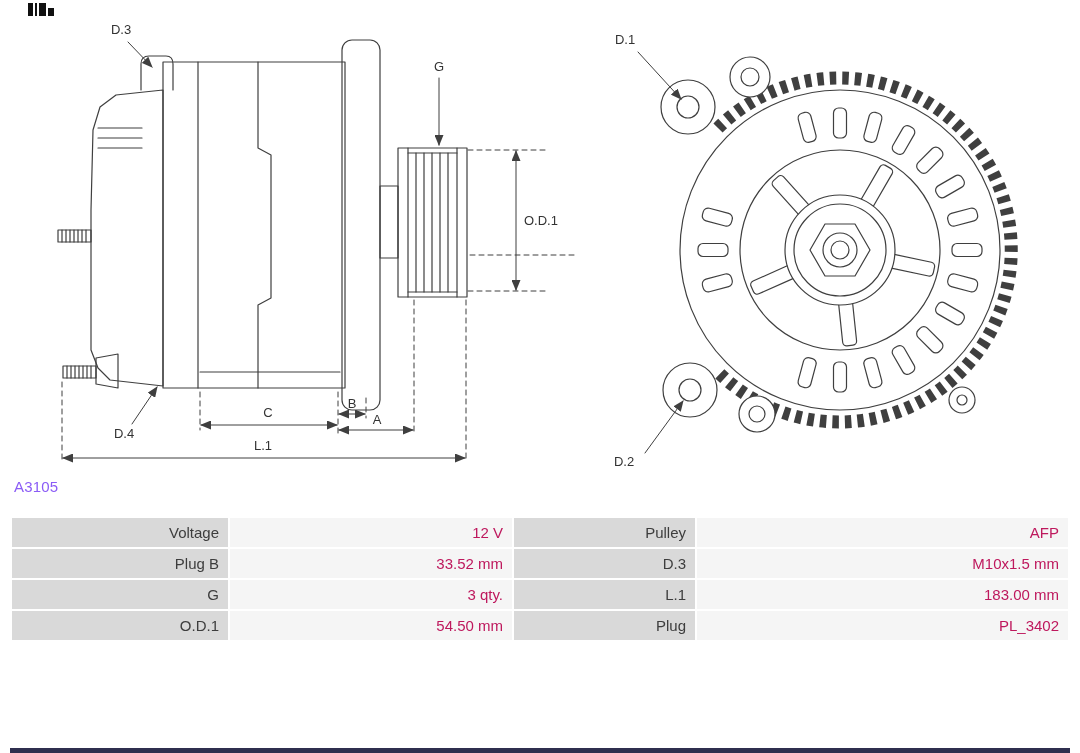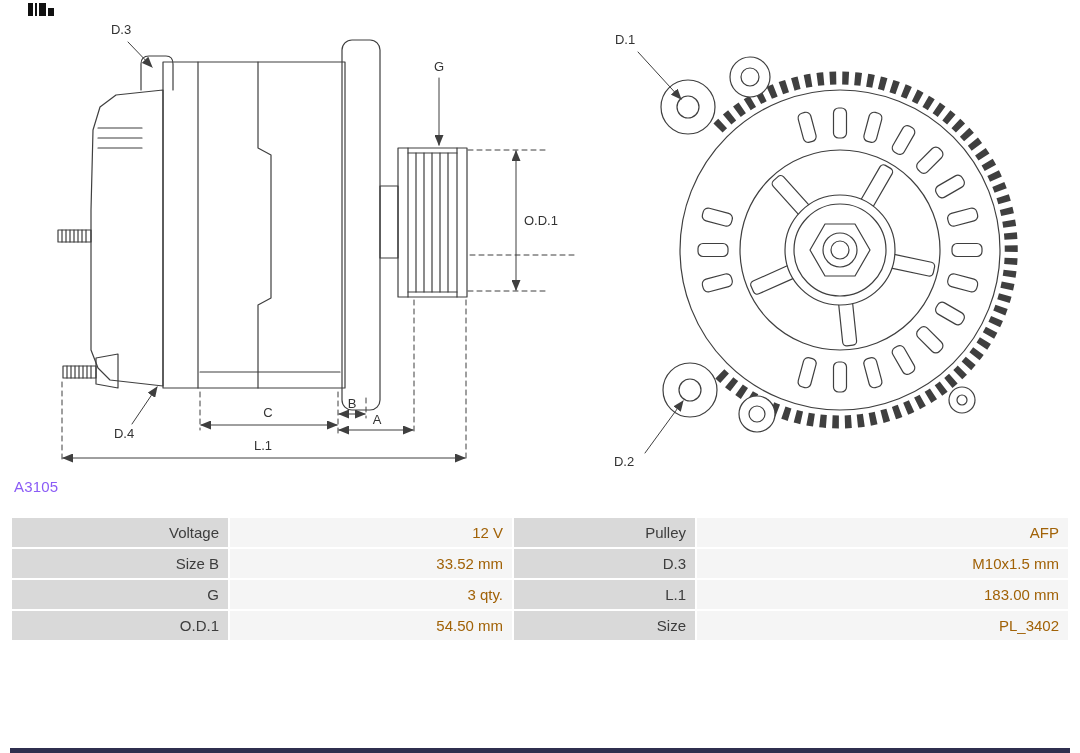--- a/index.html
+++ b/index.html
@@ -16,21 +16,21 @@
   table.specs{
     position:absolute;left:10px;top:516px;width:1060px;
     border-collapse:separate;border-spacing:2px;table-layout:fixed;
     font-size:15px;
   }
   table.specs td{
     height:29px;padding:0 9px;text-align:right;vertical-align:middle;
     white-space:nowrap;overflow:hidden;
   }
   td.lbl{background:#d9d9d9;color:#3d3d3d;}
-  td.val{background:#f5f5f5;color:#a16207;}
+  td.val{background:#f5f5f5;color:#be185d;}
   .footer-band{position:absolute;left:10px;top:748px;width:1060px;height:5px;background:#2f2f4f;}
 </style>
 </head>
 <body>
 
 <svg class="drawing" width="1080" height="480" viewBox="0 0 1080 480">
   <defs>
     <marker id="arr" markerWidth="11" markerHeight="9" refX="10" refY="4.5" orient="auto-start-reverse" markerUnits="userSpaceOnUse">
       <path d="M0,0 L11,4.5 L0,9 Z" fill="#3f3f3f"></path>
     </marker>
@@ -202,33 +202,33 @@
       <col>
   </colgroup>
   <tbody>
     <tr>
       <td class="lbl">Voltage</td>
       <td class="val">12 V</td>
       <td class="lbl">Pulley</td>
       <td class="val">AFP</td>
     </tr>
     <tr>
-      <td class="lbl">Size B</td>
+      <td class="lbl">Plug B</td>
       <td class="val">33.52 mm</td>
       <td class="lbl">D.3</td>
       <td class="val">M10x1.5 mm</td>
     </tr>
     <tr>
       <td class="lbl">G</td>
       <td class="val">3 qty.</td>
       <td class="lbl">L.1</td>
       <td class="val">183.00 mm</td>
     </tr>
     <tr>
       <td class="lbl">O.D.1</td>
       <td class="val">54.50 mm</td>
-      <td class="lbl">Size</td>
+      <td class="lbl">Plug</td>
       <td class="val">PL_3402</td>
     </tr>
   </tbody>
 </table>
 
 <div class="footer-band"></div>
 
 </body></html>

